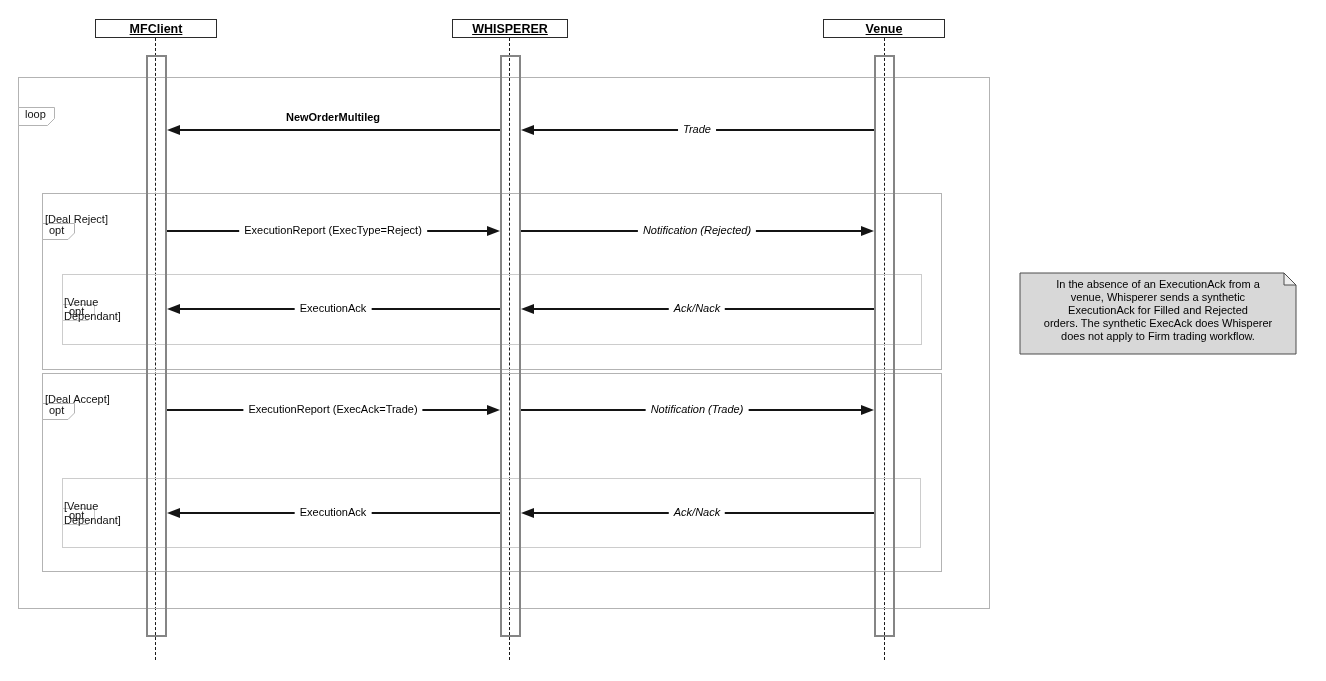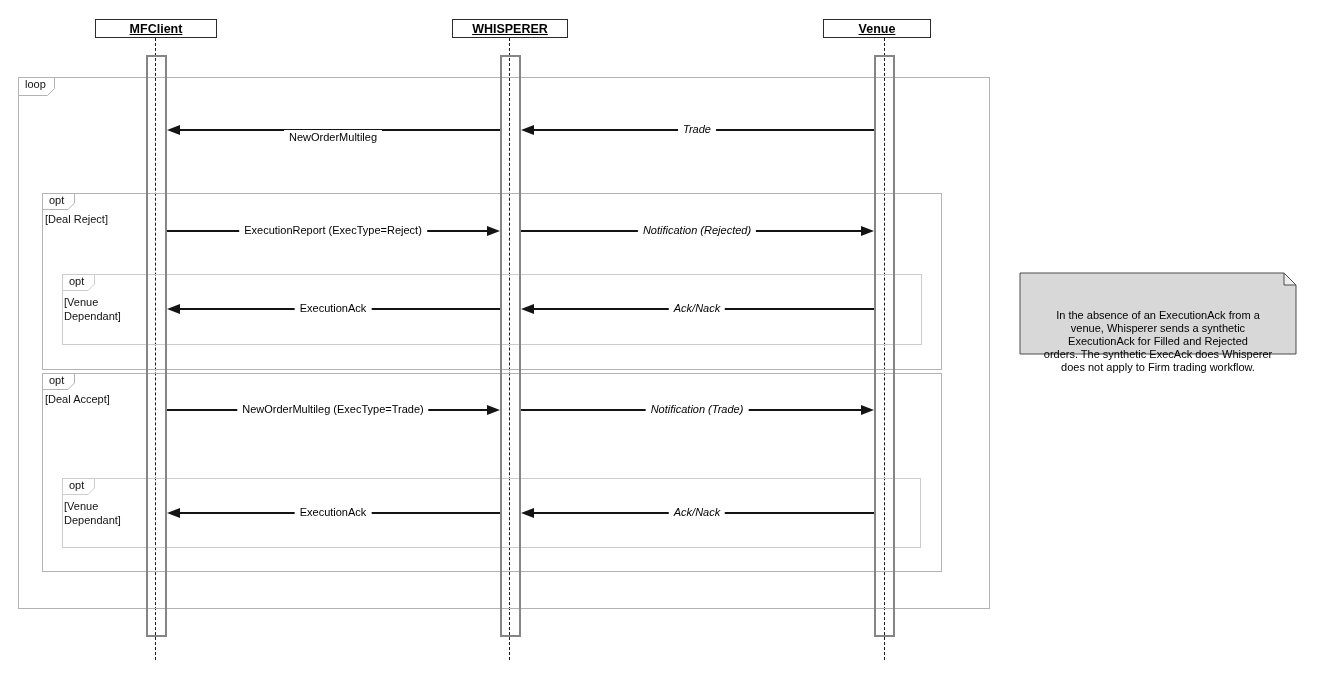--- a/index.html
+++ b/index.html
@@ -14,37 +14,37 @@
   
   .lifeline{position:absolute;width:0;border-left:1px dashed #1a1a1a;}
 
   
   .activation{position:absolute;width:21px;box-sizing:border-box;
               border:2px solid #858585;background:transparent;}
 
   
   .frame{position:absolute;border:1px solid #b3b3b3;background:transparent;box-sizing:border-box;}
   .frame.inner{border-color:#cccccc;}
-  .tab{position:absolute;}
+  .tab{position:absolute;margin-top:30px;}
   .tab span{position:absolute;left:7px;top:1px;font-size:11px;color:#111;white-space:nowrap;}
   .guard{position:absolute;font-size:11px;color:#111;white-space:pre-line;line-height:14px;}
 
   
   .msg-line{position:absolute;height:2px;background:#141414;}
   .arr{position:absolute;width:0;height:0;border-top:5px solid transparent;border-bottom:5px solid transparent;}
   .arr.left{border-right:13px solid #141414;}
   .arr.right{border-left:13px solid #141414;}
   .msg-label{position:absolute;transform:translateX(-50%);font-size:11px;line-height:15px;
              background:#fff;padding:0 5px;white-space:nowrap;color:#000;}
   .msg-label.ext{font-style:italic;}
 
   
   .note-svg{position:absolute;left:1019px;top:272px;}
   .note-text{position:absolute;left:1020px;top:278px;width:276px;text-align:center;
-             font-size:11px;line-height:13px;color:#000;margin-top:31px;}
+             font-size:11px;line-height:13px;color:#000;}
 </style>
 </head>
 <body>
 
 <div class="canvas">
 
   <div class="lifeline" style="left:155px;top:38px;height:622px;"></div>
   <div class="lifeline" style="left:509px;top:38px;height:622px;"></div>
   <div class="lifeline" style="left:884px;top:38px;height:622px;"></div>
 
@@ -97,27 +97,27 @@
   <div class="activation" style="left:146px;top:55px;height:582px;"></div>
   <div class="activation" style="left:500px;top:55px;height:582px;"></div>
   <div class="activation" style="left:874px;top:55px;height:582px;"></div>
 
   <div class="actor" style="left:95px;top:19px;width:122px;">
     <span>MFClient</span>
   </div>
   <div class="actor" style="left:452px;top:19px;width:116px;">
     <span>WHISPERER</span>
   </div>
-  <div class="actor" style="left:823px;top:19px;width:108px;">
+  <div class="actor" style="left:823px;top:19px;width:122px;">
     <span>Venue</span>
   </div>
 
   <div class="msg-line" style="left:179px;top:129px;width:321px;"></div>
   <div class="arr left" style="left:167px;top:125px;"></div>
-  <span class="msg-label" style="left:333px;top:130px;">NewOrderMultileg</span>
+  <span class="msg-label" style="left:333px;top:110px;font-weight:bold;">NewOrderMultileg</span>
 
   <div class="msg-line" style="left:533px;top:129px;width:341px;"></div>
   <div class="arr left" style="left:521px;top:125px;"></div>
   <span class="msg-label ext" style="left:697px;top:122px;">Trade</span>
 
   <div class="msg-line" style="left:167px;top:230px;width:321px;"></div>
   <div class="arr right" style="left:487px;top:226px;"></div>
   <span class="msg-label" style="left:333px;top:223px;">ExecutionReport (ExecType=Reject)</span>
 
   <div class="msg-line" style="left:521px;top:230px;width:341px;"></div>
@@ -127,21 +127,21 @@
   <div class="msg-line" style="left:179px;top:308px;width:321px;"></div>
   <div class="arr left" style="left:167px;top:304px;"></div>
   <span class="msg-label" style="left:333px;top:301px;">ExecutionAck</span>
 
   <div class="msg-line" style="left:533px;top:308px;width:341px;"></div>
   <div class="arr left" style="left:521px;top:304px;"></div>
   <span class="msg-label ext" style="left:697px;top:301px;">Ack/Nack</span>
 
   <div class="msg-line" style="left:167px;top:409px;width:321px;"></div>
   <div class="arr right" style="left:487px;top:405px;"></div>
-  <span class="msg-label" style="left:333px;top:402px;">NewOrderMultileg (ExecType=Trade)</span>
+  <span class="msg-label" style="left:333px;top:402px;">ExecutionReport (ExecAck=Trade)</span>
 
   <div class="msg-line" style="left:521px;top:409px;width:341px;"></div>
   <div class="arr right" style="left:861px;top:405px;"></div>
   <span class="msg-label ext" style="left:697px;top:402px;">Notification (Trade)</span>
 
   <div class="msg-line" style="left:179px;top:512px;width:321px;"></div>
   <div class="arr left" style="left:167px;top:508px;"></div>
   <span class="msg-label" style="left:333px;top:505px;">ExecutionAck</span>
 
   <div class="msg-line" style="left:533px;top:512px;width:341px;"></div>

